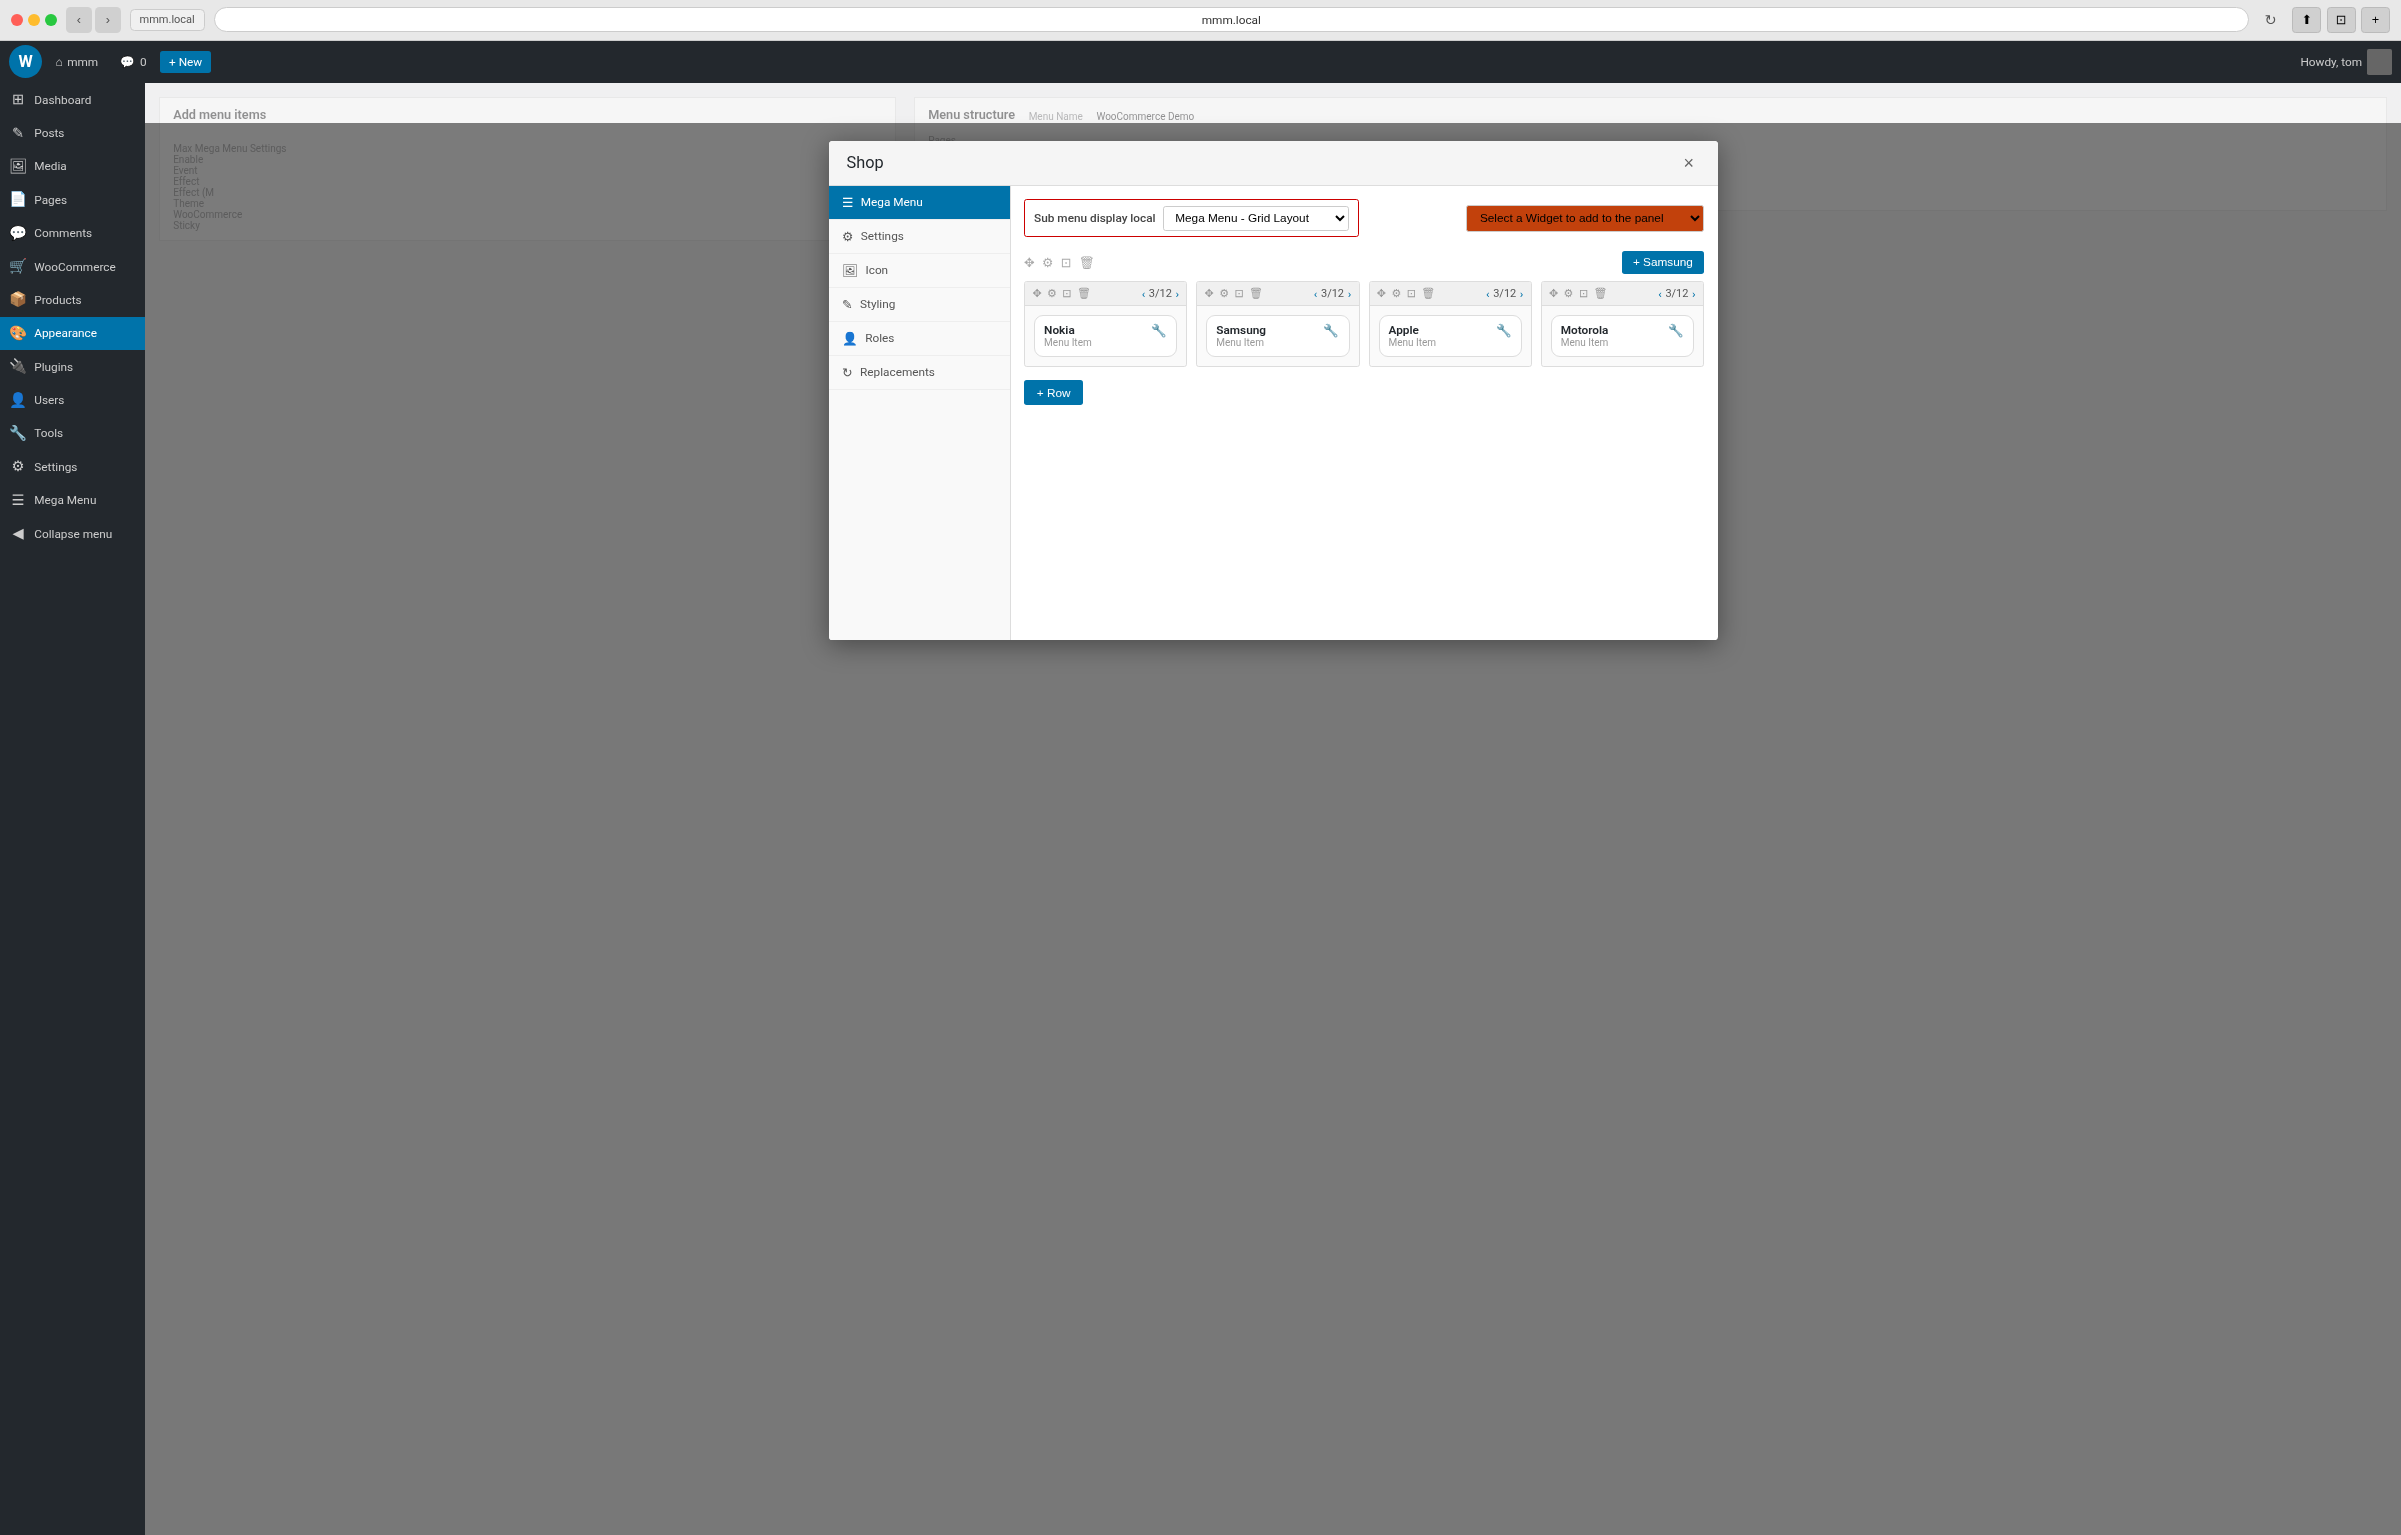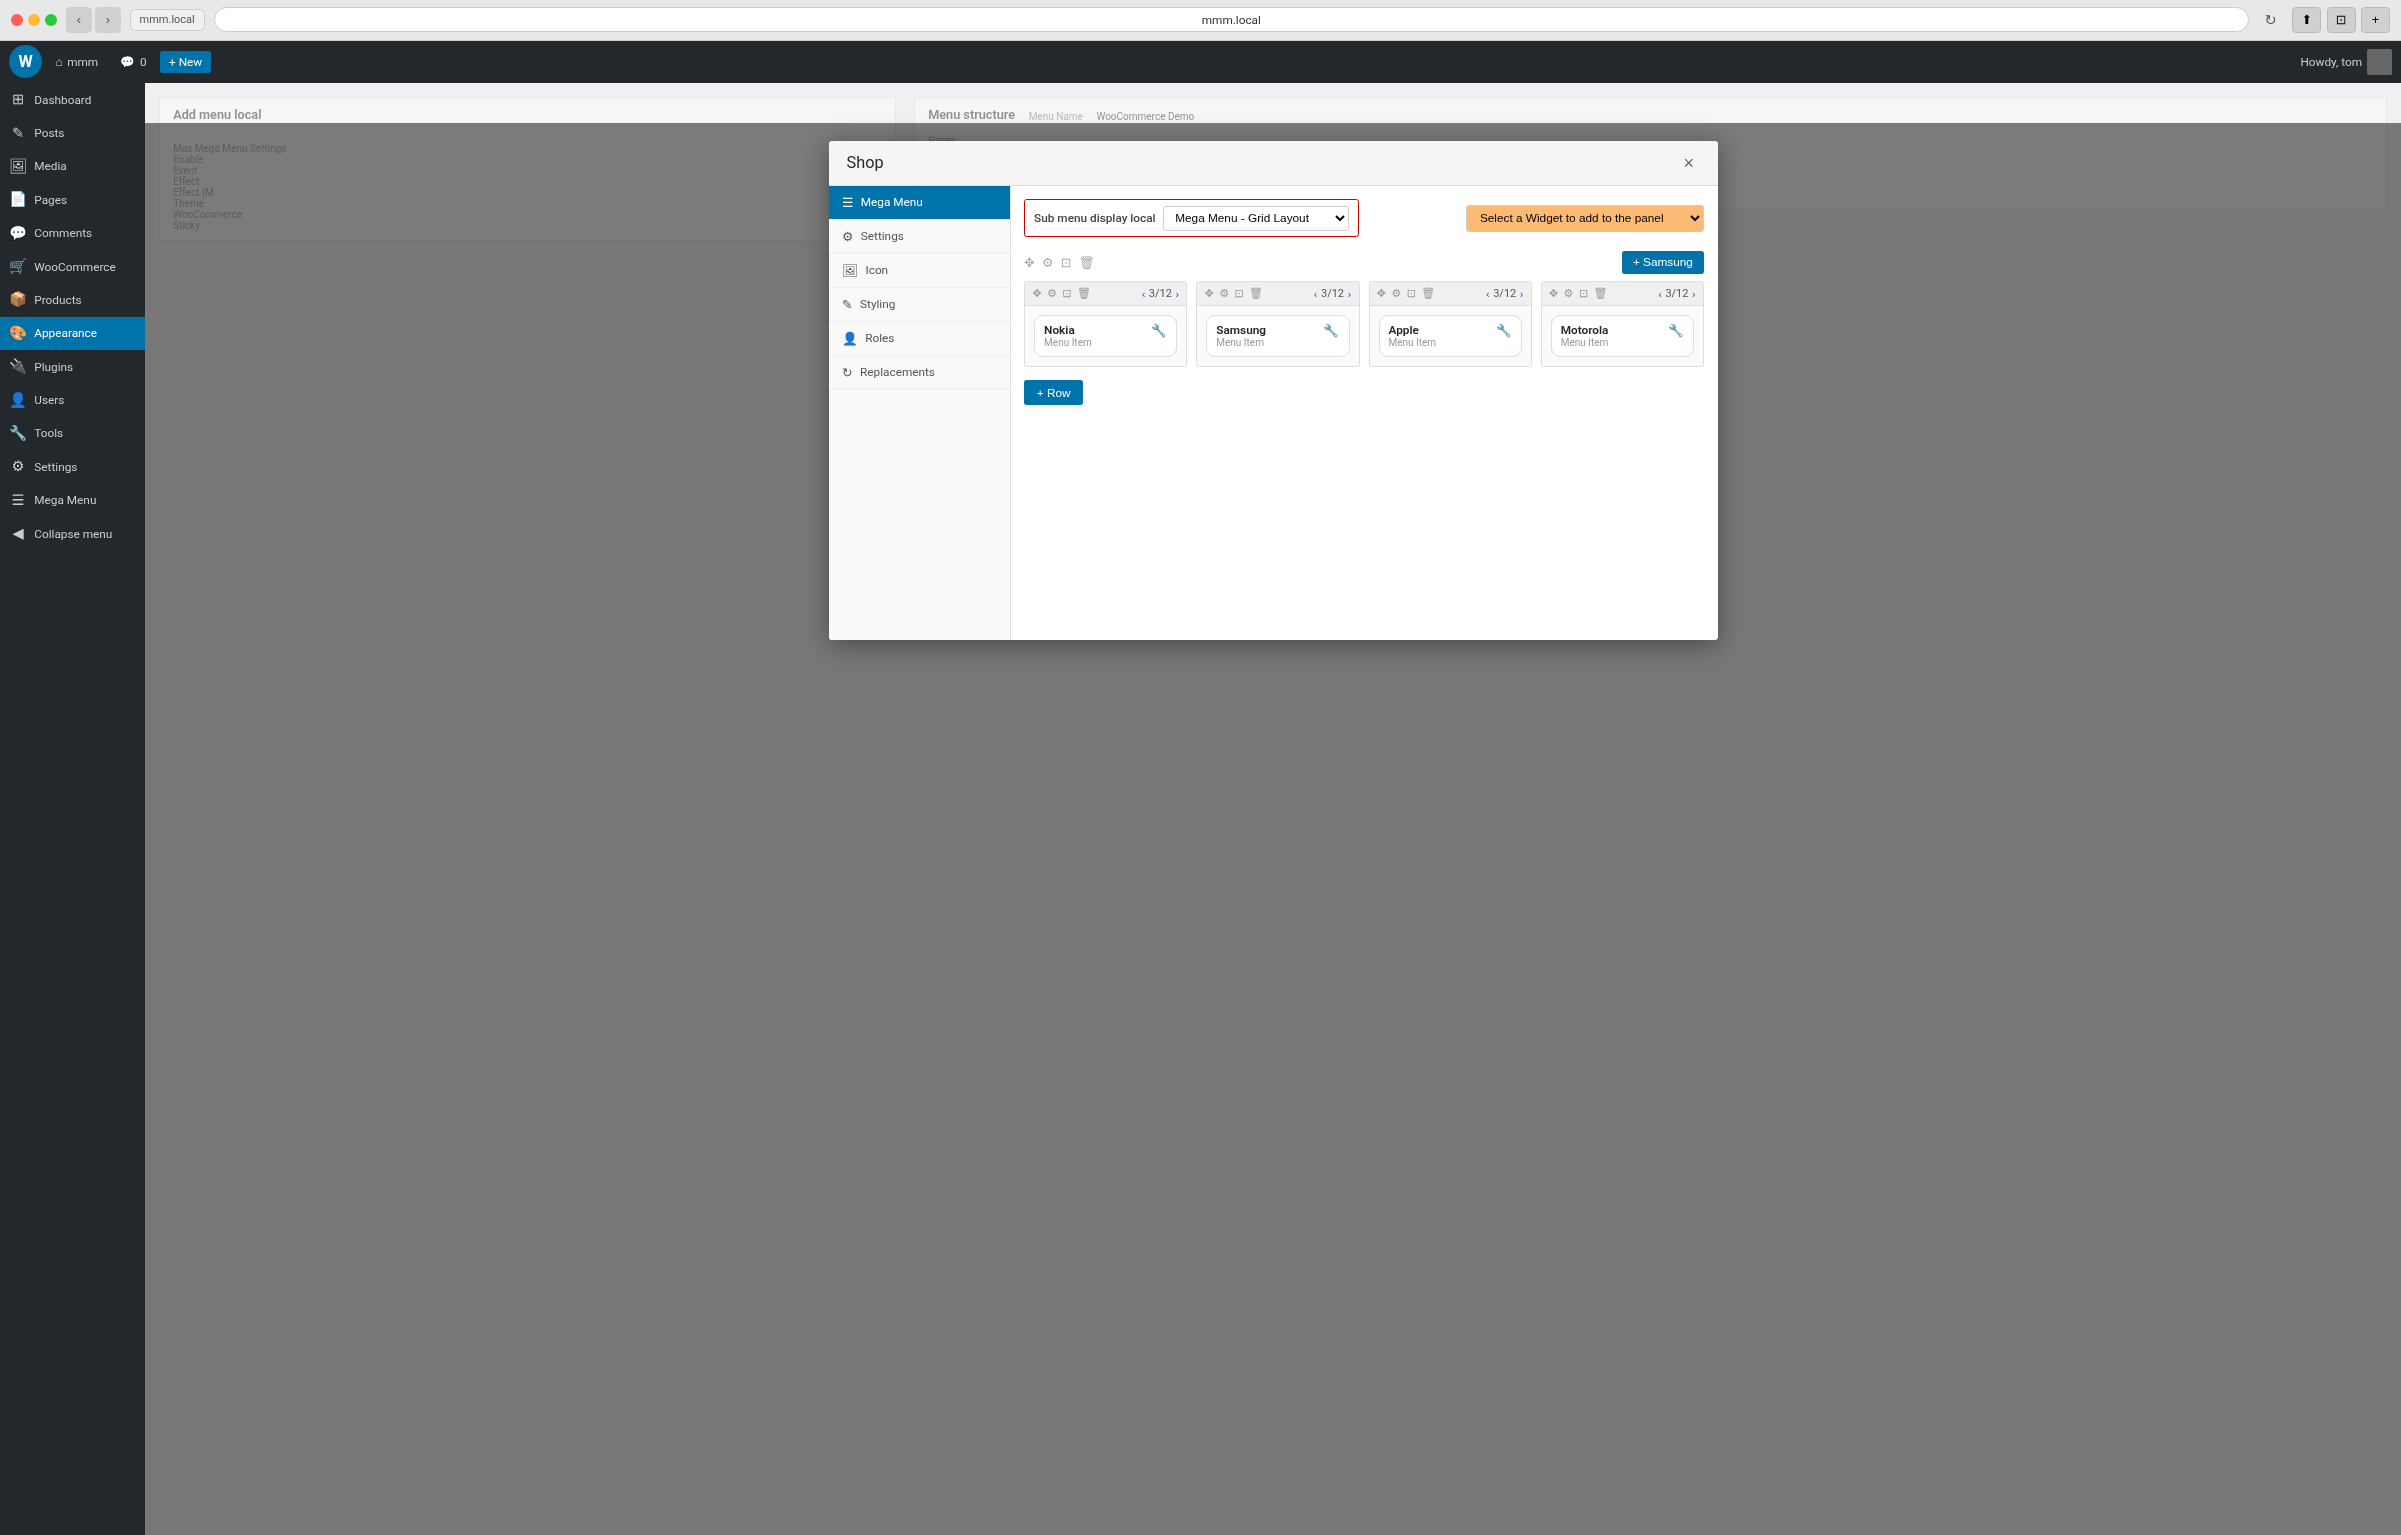--- a/index.html
+++ b/index.html
@@ -208,21 +208,21 @@
       background: white;
       cursor: pointer;
       appearance: auto;
     }
     .widget-select-group {
       display: flex; align-items: center; gap: 4.5px;
     }
     .widget-select {
       padding: 4.5px 23px 4.5px 9px;
       border: 0.9px solid #ccc; border-radius: 2.7px;
-      font-size: 11.8px; background: #fdba74; cursor: pointer;
+      font-size: 11.8px; background: #c2410c; cursor: pointer;
       appearance: auto;
       min-width: 218px;
     }
 
     
     .grid-toolbar {
       display: flex; align-items: center; justify-content: space-between;
       margin-bottom: 7.3px;
     }
     .grid-tools { display: flex; gap: 7.3px; color: #aaa; font-size: 12.7px; }
@@ -371,21 +371,21 @@
       <span class="label">Collapse menu</span>
     </div>
   </div>
 
   <div class="wp-main">
 
     <div class="bg-content">
       <div style="display:flex; gap:18px;">
         <div style="flex:1;">
           <div class="bg-header">
-            <div class="bg-section-title">Add menu local</div>
+            <div class="bg-section-title">Add menu items</div>
             <div style="font-size:10px; color:#666; margin-top:21px;">Max Mega Menu Settings</div>
             <div style="font-size:10px; color:#666;">Enable</div>
             <div style="font-size:10px; color:#666;">Event</div>
             <div style="font-size:10px; color:#666;">Effect</div>
             <div style="font-size:10px; color:#666;">Effect (M</div>
             <div style="font-size:10px; color:#666;">Theme</div>
             <div style="font-size:10px; color:#666;">WooCommerce</div>
             <div style="font-size:10px; color:#666;">Sticky</div>
           </div>
         </div>

